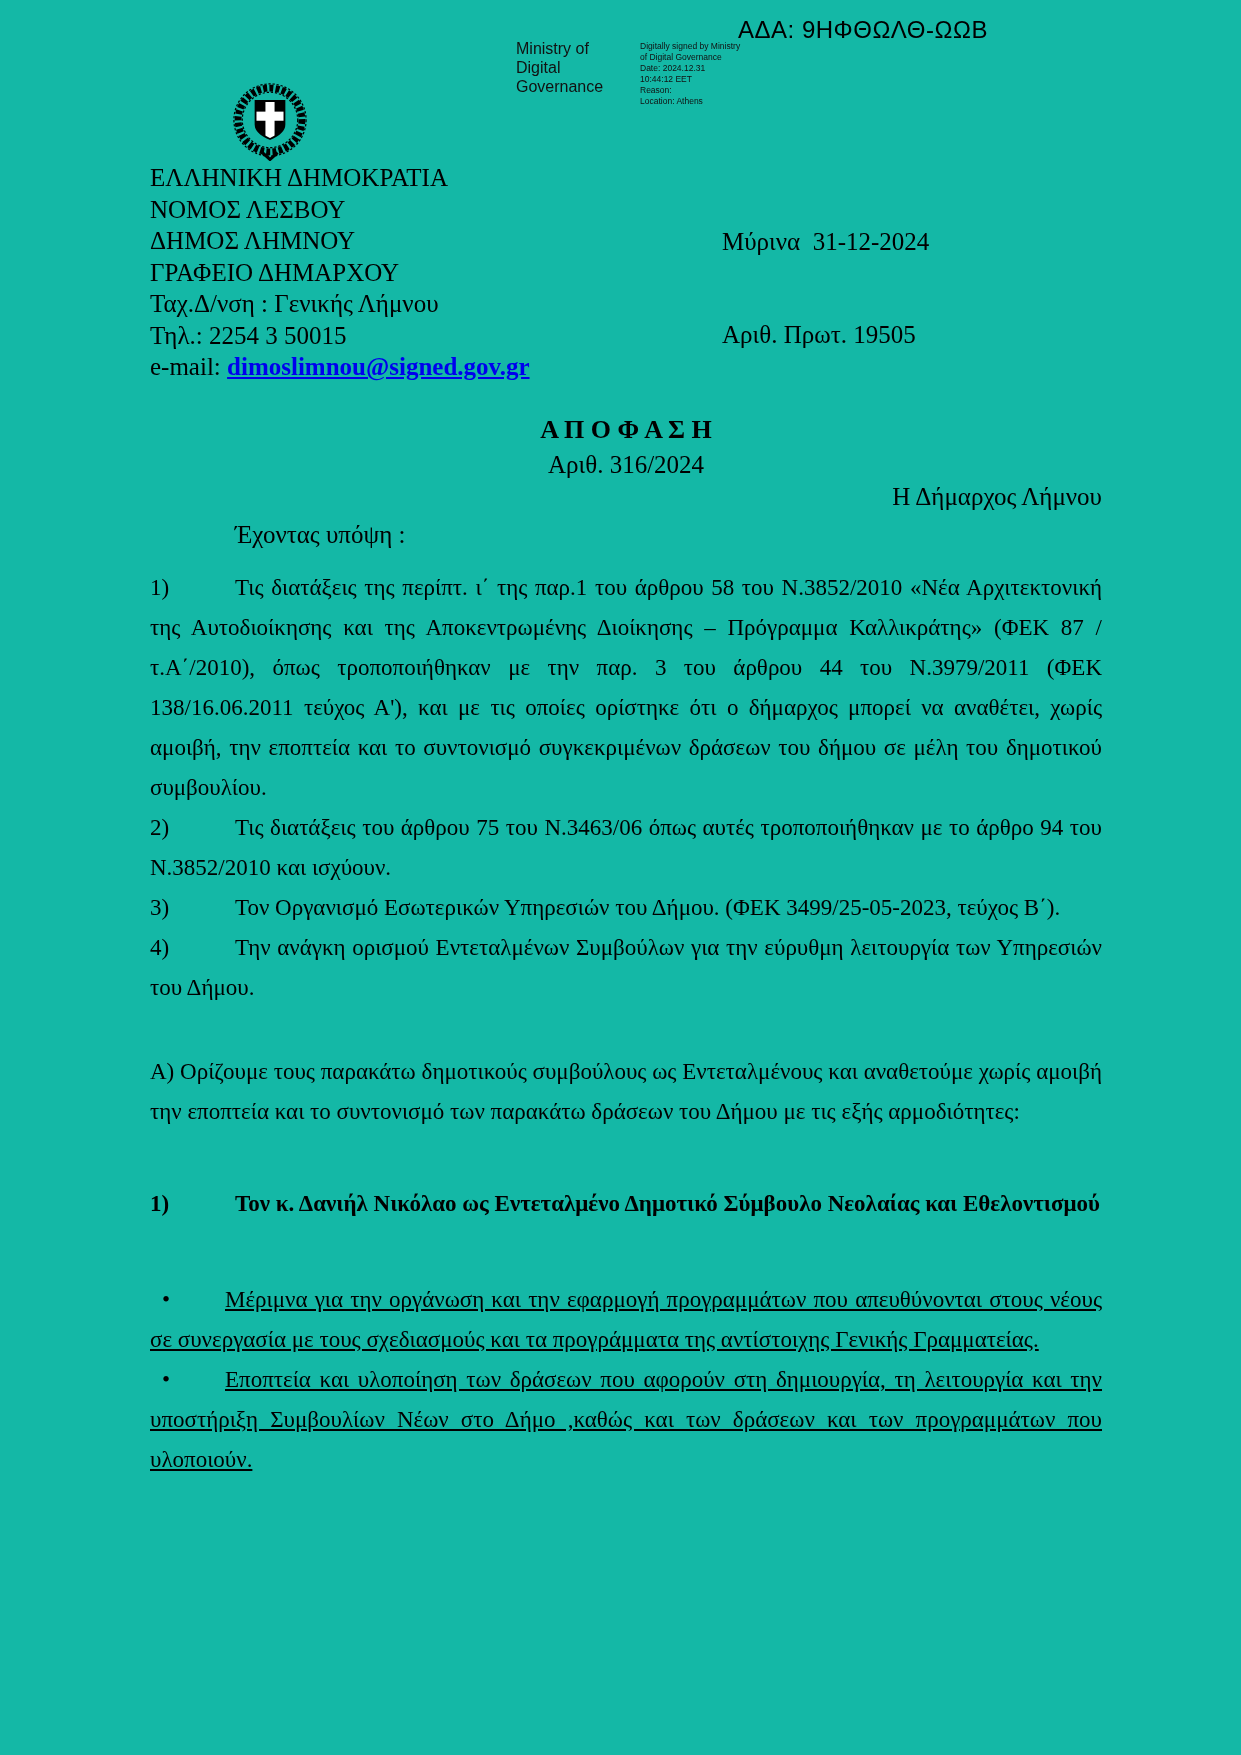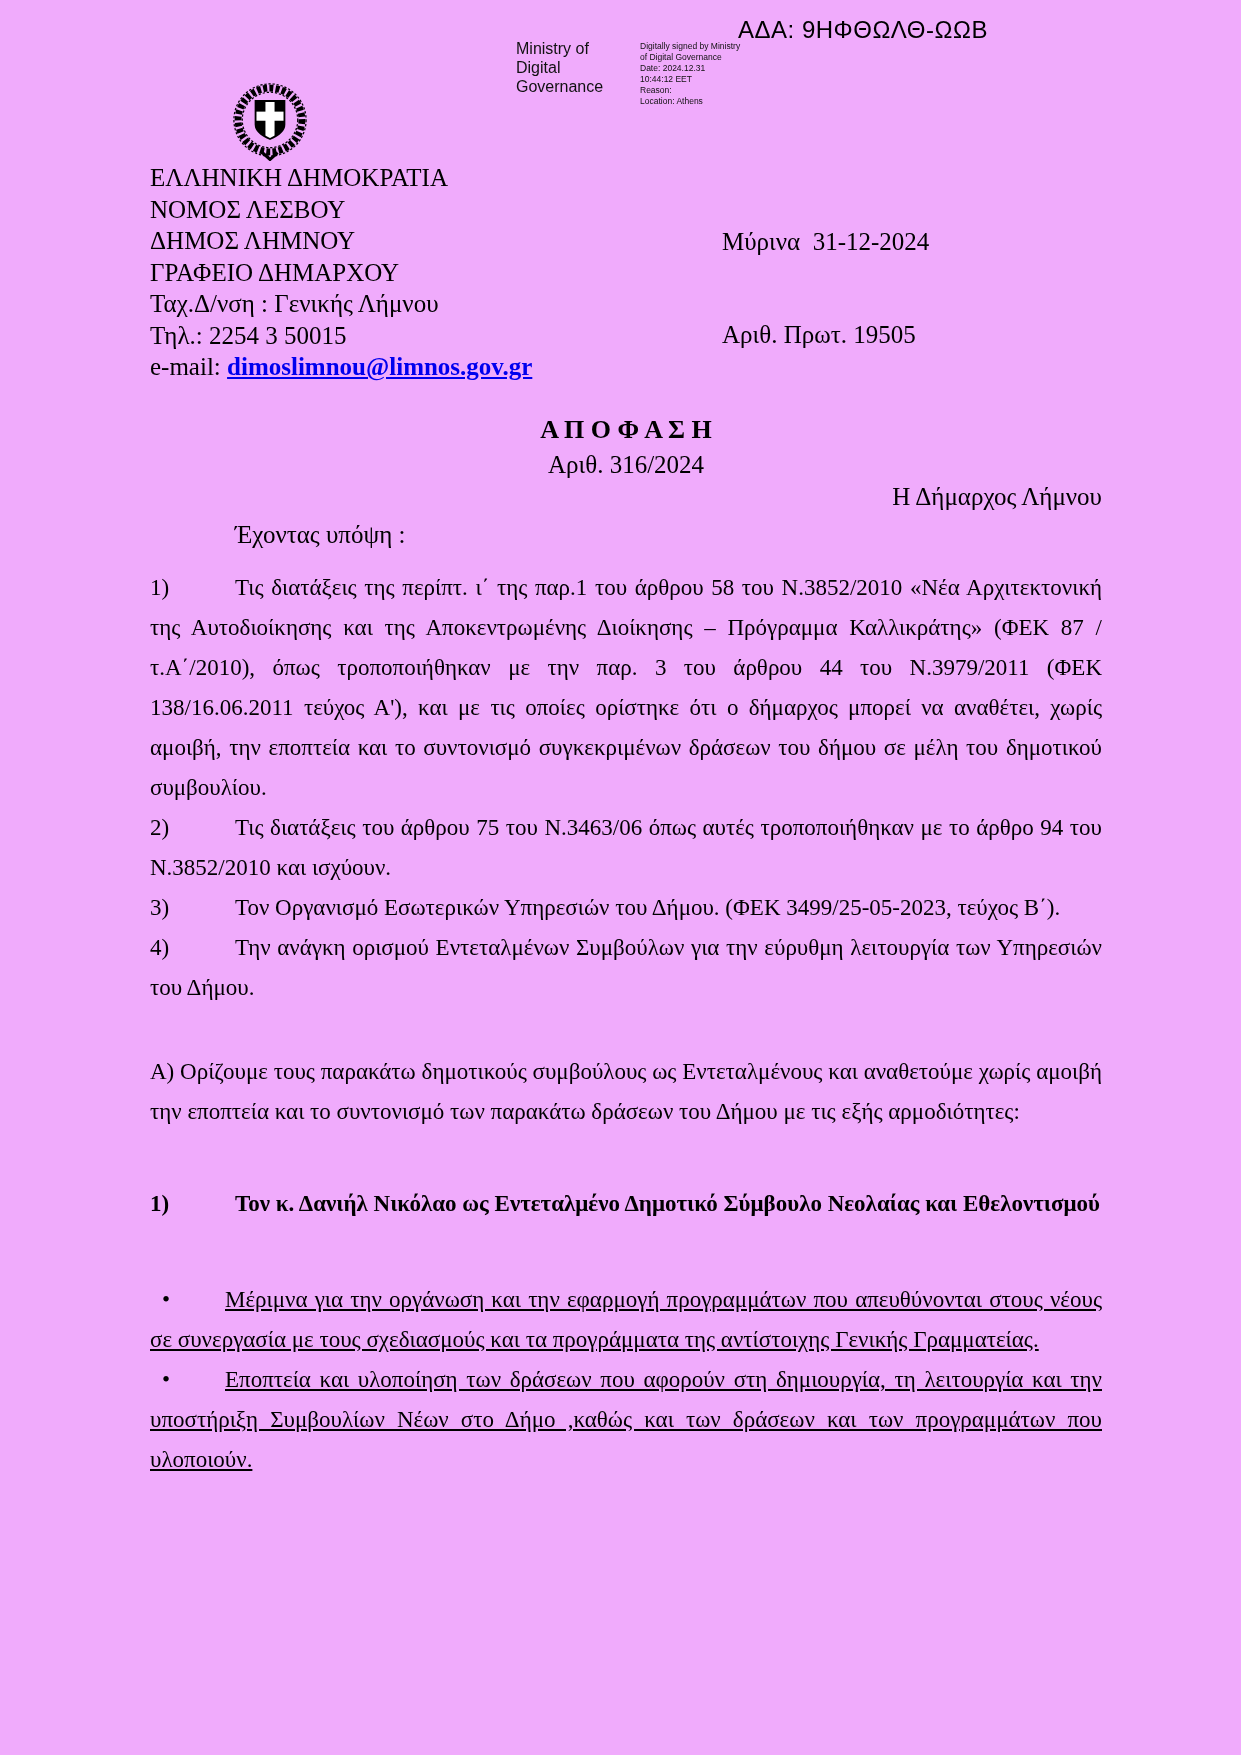--- a/index.html
+++ b/index.html
@@ -2,21 +2,21 @@
 <html lang="el"><head>
 <meta charset="utf-8">
 <style>
   * { margin: 0; padding: 0; box-sizing: border-box; }
   html, body { background: #888; }
   .page {
     position: relative;
     width: 1241px;
     height: 1755px;
     margin: 0 auto;
-    background: #f0abfc;
+    background: #14b8a6;
     color: #000;
     font-family: "Liberation Serif", "DejaVu Serif", serif;
     overflow: hidden;
   }
   
   .ada {
     position: absolute; top: 16px; left: 738px;
     font-family: "Liberation Sans", "DejaVu Sans", sans-serif;
     font-size: 24px; letter-spacing: 0.5px; color: #000;
   }
@@ -99,21 +99,21 @@
     </svg>
   </div>
 
   <div class="org-block">
     <div class="line">ΕΛΛΗΝΙΚΗ ΔΗΜΟΚΡΑΤΙΑ</div>
     <div class="line">ΝΟΜΟΣ ΛΕΣΒΟΥ</div>
     <div class="line">ΔΗΜΟΣ ΛΗΜΝΟΥ</div>
     <div class="line">ΓΡΑΦΕΙΟ ΔΗΜΑΡΧΟΥ</div>
     <div class="line">Ταχ.Δ/νση : Γενικής Λήμνου</div>
     <div class="line">Τηλ.: 2254 3 50015</div>
-    <div class="line"><span>e-mail: </span><a class="email-link">dimoslimnou@limnos.gov.gr</a></div>
+    <div class="line"><span>e-mail: </span><a class="email-link">dimoslimnou@signed.gov.gr</a></div>
   </div>
 
   <div class="date-block">
     <div>Μύρινα  31-12-2024</div>
     <div>Αριθ. Πρωτ. 19505</div>
   </div>
 
   <div class="content">
     <div class="t-main">Α Π Ο Φ Α Σ Η</div>
     <div class="t-number">Αριθ.  316/2024</div>

